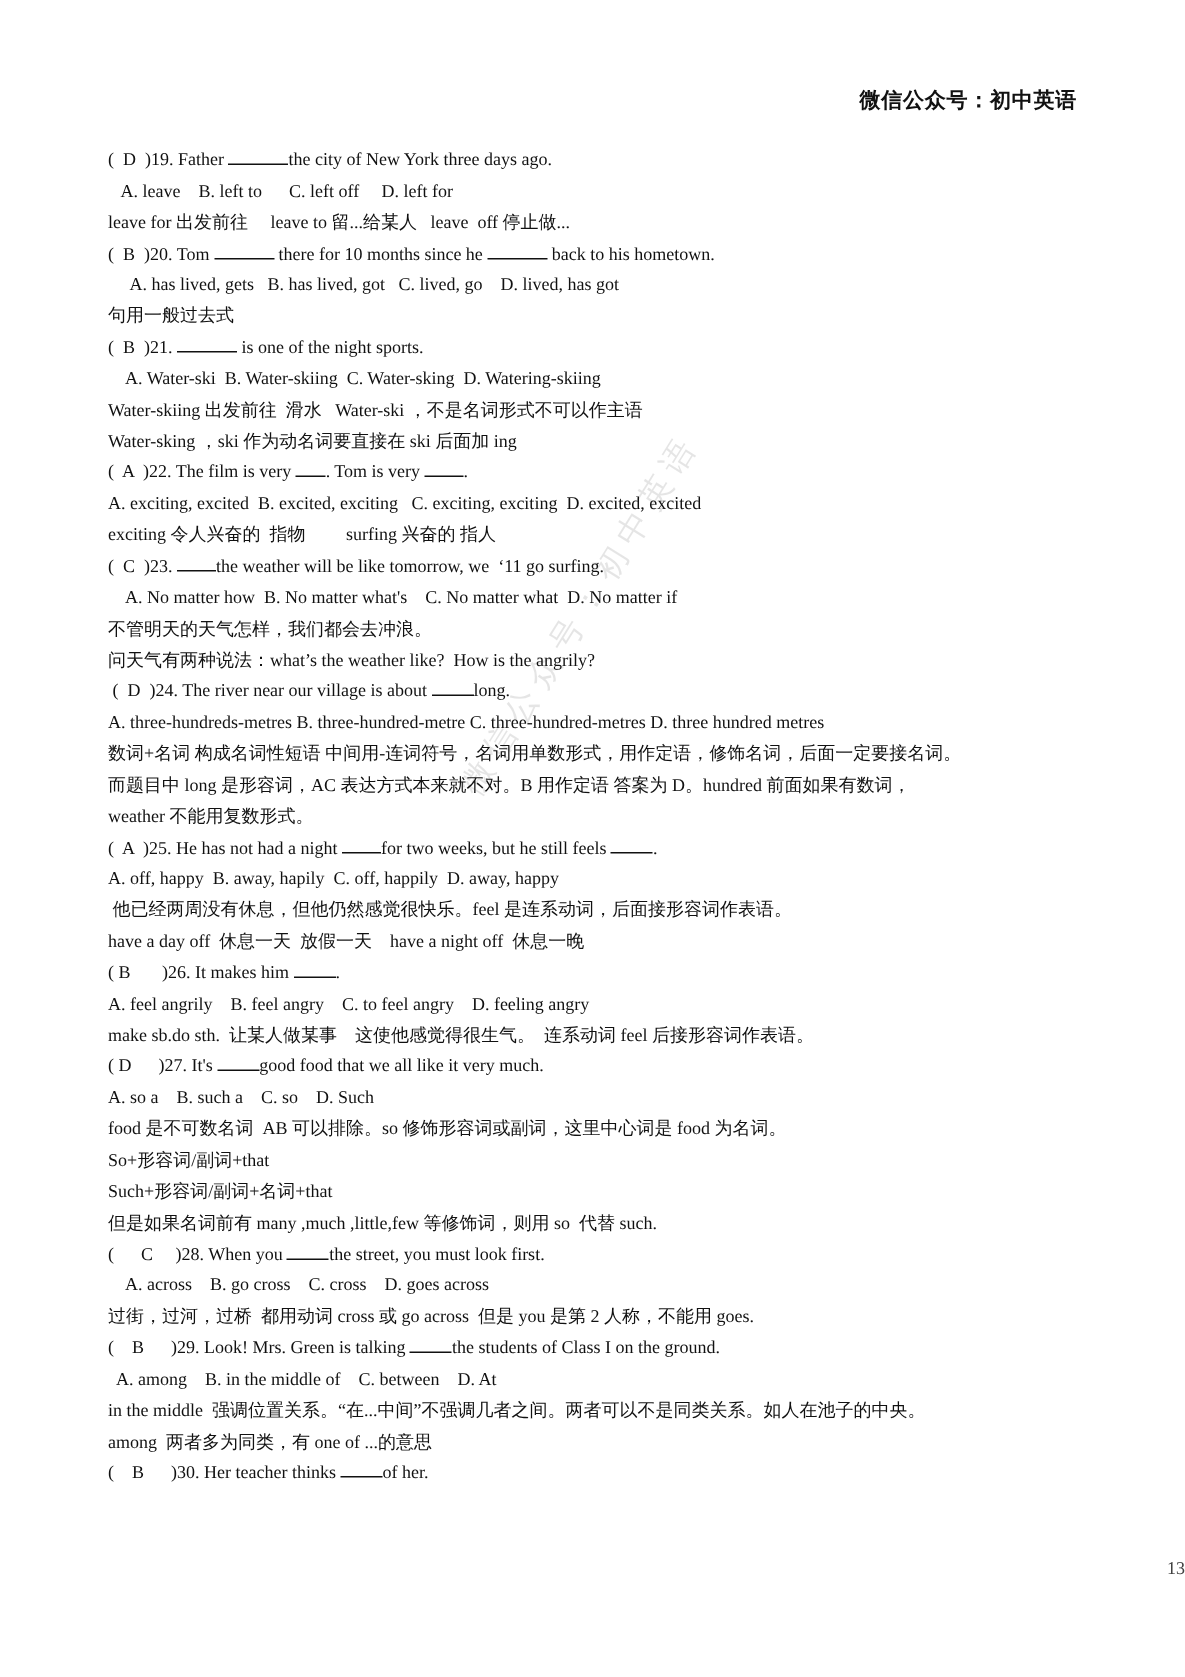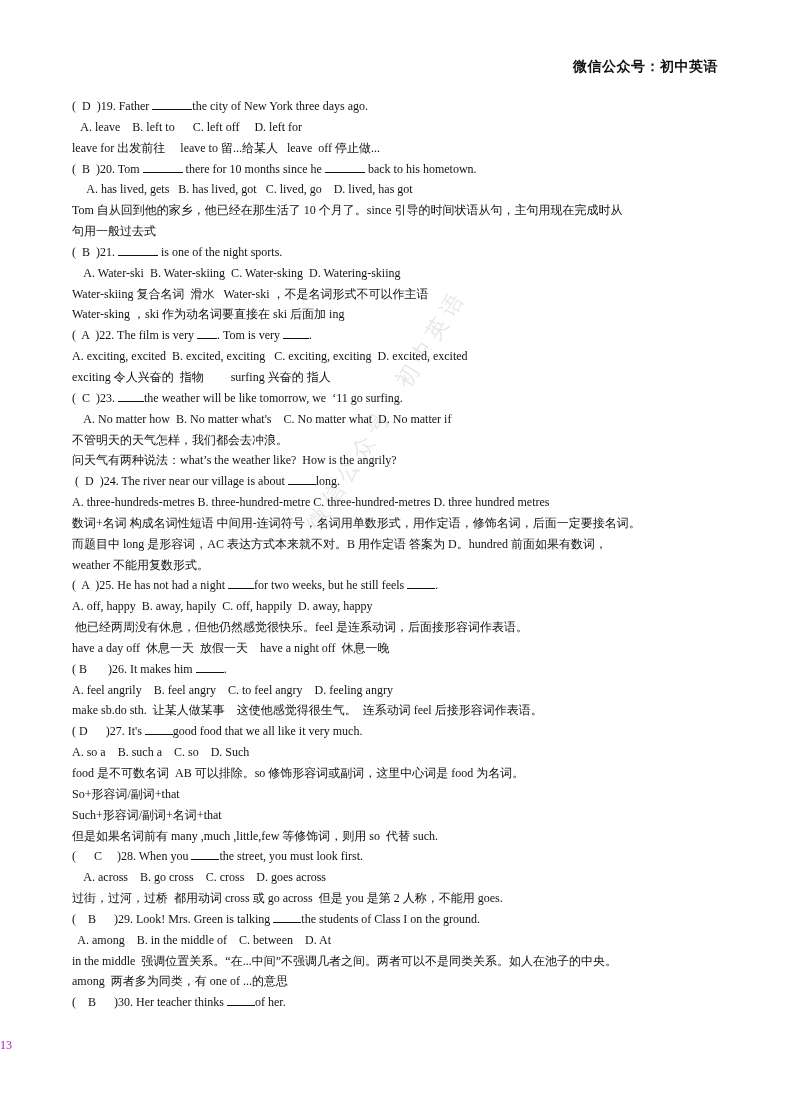--- a/index.html
+++ b/index.html
@@ -3,43 +3,42 @@
 <meta charset="utf-8">
 <style>
   html, body { margin: 0; padding: 0; background: #ffffff; }
   body { width: 790px; height: 1118px; position: relative; overflow: hidden;
          font-family: "Liberation Serif", "DejaVu Serif", serif; color: #111; }
   .header { position: absolute; top: 58px; right: 72px; font-family: "DejaVu Sans", "Liberation Sans", sans-serif;
             font-weight: bold; font-size: 14px; letter-spacing: 0.5px; color: #111; }
   .content { position: absolute; top: 96px; left: 72px; width: 660px; }
   .line { font-size: 12px; line-height: 20.85px; white-space: pre; height: 20.85px; }
   .blank { display: inline-block; border-bottom: 1.4px solid #111; height: 11px; vertical-align: baseline; }
-  .page-number { position: absolute; top: 1038px; left: 0; width: 790px; text-align: left; font-size: 12px; color: #a21caf; }
+  .page-number { position: absolute; top: 1038px; left: 0; width: 790px; text-align: right; font-size: 12px; color: #404040; }
   .watermark { position: absolute; left: 300px; top: 520px; transform: rotate(-58deg); transform-origin: left top;
                font-family: "DejaVu Sans", sans-serif; font-size: 22px; color: rgba(0,0,0,0.10); letter-spacing: 6px;
                white-space: nowrap; pointer-events: none; }
 </style>
 </head>
 <body>
 
 <div class="header">微信公众号：初中英语</div>
 
 <div class="watermark">微信公众号：初中英语</div>
 
 <div class="content" id="content">
     <div class="line"><span>(  D  )19. Father </span><span class="blank" style="width: 40px;"></span><span>the city of New York three days ago.</span></div>
     <div class="line"><span>   A. leave    B. left to      C. left off     D. left for</span></div>
     <div class="line"><span>leave for 出发前往     leave to 留...给某人   leave  off 停止做...</span></div>
     <div class="line"><span>(  B  )20. Tom </span><span class="blank" style="width: 40px;"></span><span> there for 10 months since he </span><span class="blank" style="width: 40px;"></span><span> back to his hometown.</span></div>
     <div class="line"><span>     A. has lived, gets   B. has lived, got   C. lived, go    D. lived, has got</span></div>
-    <div class="line"><span>Tom 自从回到他的家乡，他已经在那生活了 10 个月了。since 引导的时间状语从句，主句用现在完成时从</span></div>
     <div class="line"><span>句用一般过去式</span></div>
     <div class="line"><span>(  B  )21. </span><span class="blank" style="width: 40px;"></span><span> is one of the night sports.</span></div>
     <div class="line"><span>    A. Water-ski  B. Water-skiing  C. Water-sking  D. Watering-skiing</span></div>
-    <div class="line"><span>Water-skiing 复合名词  滑水   Water-ski ，不是名词形式不可以作主语</span></div>
+    <div class="line"><span>Water-skiing 出发前往  滑水   Water-ski ，不是名词形式不可以作主语</span></div>
     <div class="line"><span>Water-sking ，ski 作为动名词要直接在 ski 后面加 ing</span></div>
     <div class="line"><span>(  A  )22. The film is very </span><span class="blank" style="width: 20px;"></span><span>. Tom is very </span><span class="blank" style="width: 26px;"></span><span>.</span></div>
     <div class="line"><span>A. exciting, excited  B. excited, exciting   C. exciting, exciting  D. excited, excited</span></div>
     <div class="line"><span>exciting 令人兴奋的  指物         surfing 兴奋的 指人</span></div>
     <div class="line"><span>(  C  )23. </span><span class="blank" style="width: 26px;"></span><span>the weather will be like tomorrow, we  ‘11 go surfing.</span></div>
     <div class="line"><span>    A. No matter how  B. No matter what's    C. No matter what  D. No matter if</span></div>
     <div class="line"><span>不管明天的天气怎样，我们都会去冲浪。</span></div>
     <div class="line"><span>问天气有两种说法：what’s the weather like?  How is the angrily?</span></div>
     <div class="line"><span> (  D  )24. The river near our village is about </span><span class="blank" style="width: 28px;"></span><span>long.</span></div>
     <div class="line"><span>A. three-hundreds-metres B. three-hundred-metre C. three-hundred-metres D. three hundred metres</span></div>

